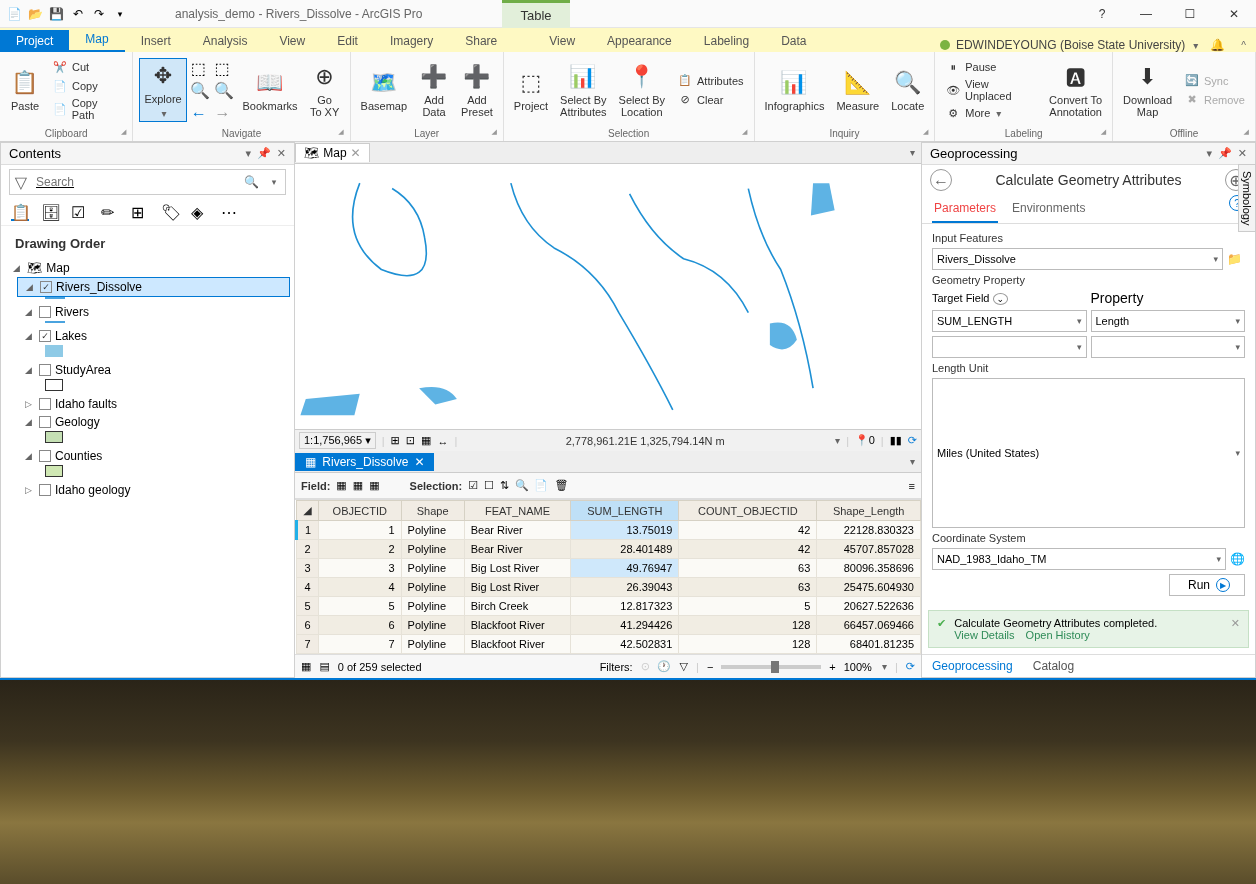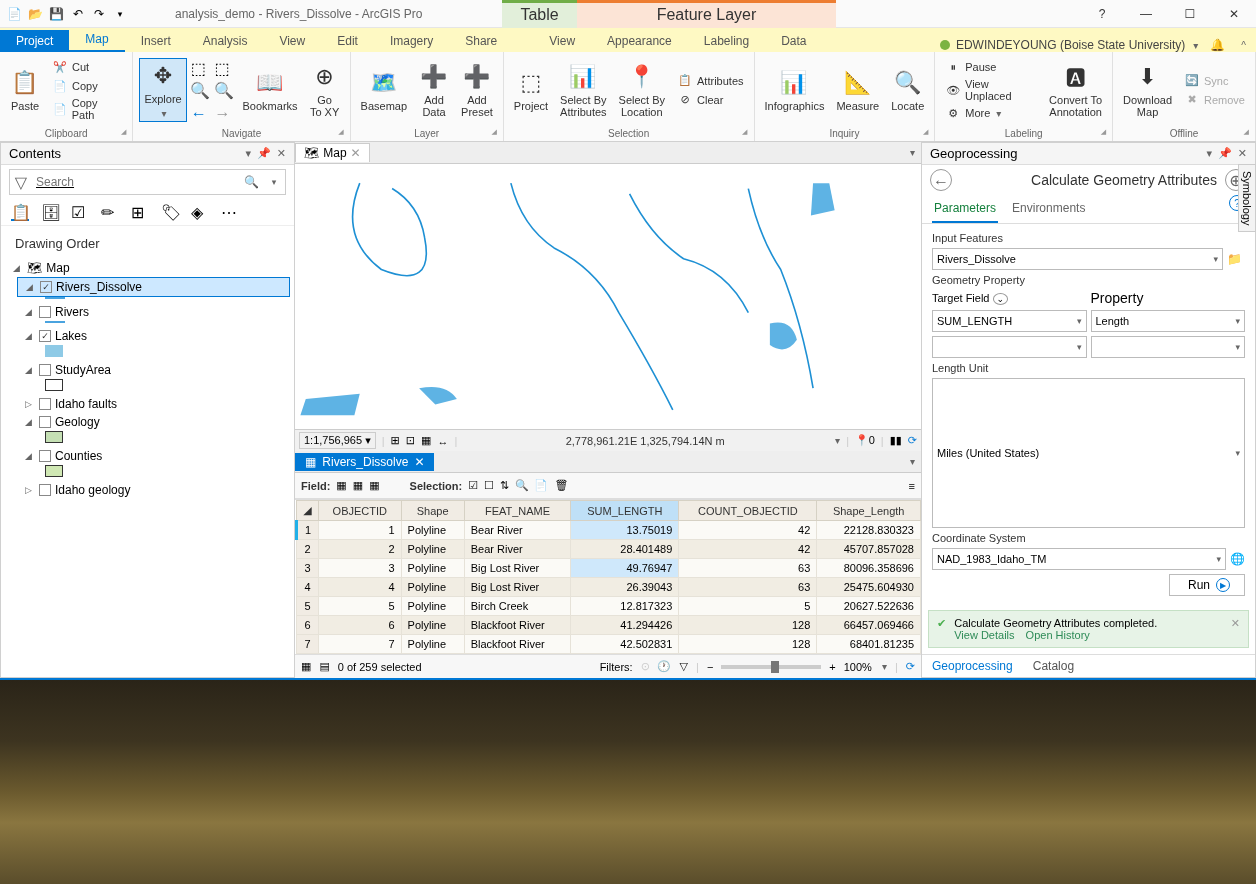--- a/index.html
+++ b/index.html
@@ -5,21 +5,21 @@
 * { box-sizing: border-box; margin: 0; padding: 0; font-family: "Segoe UI", Arial, sans-serif; }
 body { background: #3a3a2a; width: 1256px; height: 884px; overflow: hidden; }
 .app { background: #fff; width: 1256px; height: 680px; display: flex; flex-direction: column; border-bottom: 2px solid #0078d4; }
 
 
 .titlebar { display: flex; align-items: center; height: 28px; background: #fafafa; border-bottom: 1px solid #e5e5e5; font-size: 12px; }
 .titlebar .qat { display: flex; gap: 3px; padding: 0 6px; }
 .qat-icon { width: 18px; height: 18px; display:flex;align-items:center;justify-content:center; }
 .titlebar .title { flex: 0 0 auto; padding: 0 80px 0 40px; color: #666; }
 .titlebar .ctx-tabs { display: flex; height: 28px; }
-.ctx-tab { padding: 0 18px; display:flex;align-items:center; font-size:16px;}
+.ctx-tab { padding: 0 18px; display:flex;align-items:center; font-size:13px;}
 .ctx-tab.green { background: #e2efda; border-top: 3px solid #70ad47; color:#333;}
 .ctx-tab.orange { background: #fce4d6; border-top: 3px solid #ed7d31; color:#333; padding:0 80px;}
 .titlebar .spacer { flex: 1; }
 .win-btn { width: 44px; height: 28px; display:flex;align-items:center;justify-content:center; color:#333;}
 
 
 .menubar { display: flex; align-items: flex-end; height: 24px; background: #fef9c3; font-size: 12px; }
 .menu-item { padding: 4px 16px; color:#555; position:relative;}
 .menu-item.project { background: #0078d4; color:#fff; }
 .menu-item.active { color:#0078d4; border-bottom: 2px solid #0078d4; }
@@ -51,21 +51,21 @@
 
 
 .contents { width: 295px; }
 .contents-search { display:flex; margin:4px 8px; border:1px solid #ccc; height:26px; align-items:center;}
 .contents-search .filter-icon{width:22px;color:#666;text-align:center;}
 .contents-search input{flex:1;border:none;outline:none;font-size:12px;padding:0 4px;text-decoration:underline;}
 .contents-search .mag{width:22px;color:#666;text-align:center;font-size:12px;}
 .contents-toolbar{display:flex;gap:12px;padding:4px 10px;border-bottom:1px solid #eee;}
 .ct-icon{width:18px;height:18px;}
 .contents-body{padding:6px 4px; font-size:12px;}
-.drawing-order{font-weight:400;color:#333;padding:4px 10px 8px;font-size:13px;}
+.drawing-order{font-weight:700;color:#333;padding:4px 10px 8px;font-size:13px;}
 .toc-item{display:flex;align-items:center;gap:4px;padding:2px 2px 2px 8px;}
 .toc-item .exp{width:10px;font-size:9px;color:#666;}
 .toc-item .chk{width:12px;height:12px;border:1px solid #888;display:inline-flex;align-items:center;justify-content:center;font-size:9px;}
 .toc-item .chk.checked::before{content:"✓";color:#333;}
 .toc-item.selected{background:#cde8ff;border:1px solid #0078d4;}
 .toc-sym{margin-left:40px;margin-bottom:4px;}
 .sym-line{width:20px;height:2px;background:#4aa3df;}
 .sym-line.dark{background:#4aa3df;}
 .sym-box{width:18px;height:12px;border:1px solid #333;}
 .sym-box.blue{background:#8ecae6;border-color:#8ecae6;}
@@ -99,25 +99,25 @@
 table.attr tr.selrow td:first-child{border-left:3px solid #21b0e8;}
 td.hlcell{background:#cfe8fb !important;}
 .table-status{display:flex;align-items:center;height:24px;background:#f7f7f7;border-top:1px solid #ddd;font-size:11px;padding:0 6px;gap:8px;}
 .zoom-slider{width:100px;height:4px;background:#ccc;position:relative;}
 .zoom-slider .thumb{width:8px;height:12px;background:#777;position:absolute;top:-4px;left:50%;}
 
 
 .gp { width: 335px; }
 .gp-header{display:flex;align-items:center;padding:4px 8px;gap:8px;}
 .gp-back{width:22px;height:22px;border:1px solid #999;border-radius:50%;display:flex;align-items:center;justify-content:center;color:#666;}
-.gp-title{flex:1;text-align:right;font-size:14px;color:#333;}
+.gp-title{flex:1;text-align:center;font-size:14px;color:#333;}
 .gp-plus{width:22px;height:22px;border:1px solid #999;border-radius:50%;display:flex;align-items:center;justify-content:center;color:#666;}
 .gp-tabs{display:flex;gap:12px;padding:0 10px;border-bottom:1px solid #ddd;font-size:12px;}
 .gp-tab{padding:6px 2px;color:#666;}
-.gp-tab.active{color:#15803d;border-bottom:2px solid #0078d4;}
+.gp-tab.active{color:#ef4444;border-bottom:2px solid #0078d4;}
 .gp-help{margin-left:auto;color:#0078d4;width:16px;height:16px;border:1px solid #0078d4;border-radius:50%;font-size:10px;display:flex;align-items:center;justify-content:center;}
 .gp-body{padding:8px 10px;font-size:12px;display:flex;flex-direction:column;gap:4px;flex:1;}
 .gp-label{font-size:11px;color:#333;}
 .gp-row{display:flex;gap:4px;align-items:center;}
 .gp-input{flex:1;border:1px solid #bbb;padding:2px 4px;height:22px;font-size:11px;background:#fff;display:flex;align-items:center;justify-content:space-between;}
 .gp-input .dd{font-size:9px;color:#666;}
 .gp-folder{width:18px;color:#d4a84b;}
 .gp-run{margin-top:auto;align-self:flex-end;border:1px solid #bbb;padding:3px 14px 3px 18px;font-size:12px;display:flex;align-items:center;gap:6px;background:#fff;}
 .gp-run .play{width:14px;height:14px;border:1px solid #0078d4;border-radius:50%;display:flex;align-items:center;justify-content:center;color:#0078d4;font-size:8px;}
 .gp-msg{margin:6px;background:#e7f3e7;border:1px solid #c5e0c5;padding:6px 8px;font-size:11px;display:flex;gap:8px;align-items:flex-start;}
@@ -146,21 +146,20 @@
       <span class="qat-icon">📄</span>
       <span class="qat-icon">📂</span>
       <span class="qat-icon">💾</span>
       <span class="qat-icon">↶</span>
       <span class="qat-icon">↷</span>
       <span class="qat-icon" style="font-size:9px;">▾</span>
     </div>
     <div class="title">analysis_demo - Rivers_Dissolve - ArcGIS Pro</div>
     <div class="ctx-tabs">
       <div class="ctx-tab green">Table</div>
-      <div class="ctx-tab orange">Feature Layer</div>
     </div>
     <div class="spacer"></div>
     <div class="win-btn">?</div>
     <div class="win-btn">—</div>
     <div class="win-btn">☐</div>
     <div class="win-btn">✕</div>
   </div>
 
   <div class="menubar">
     <div class="menu-item project">Project</div>

